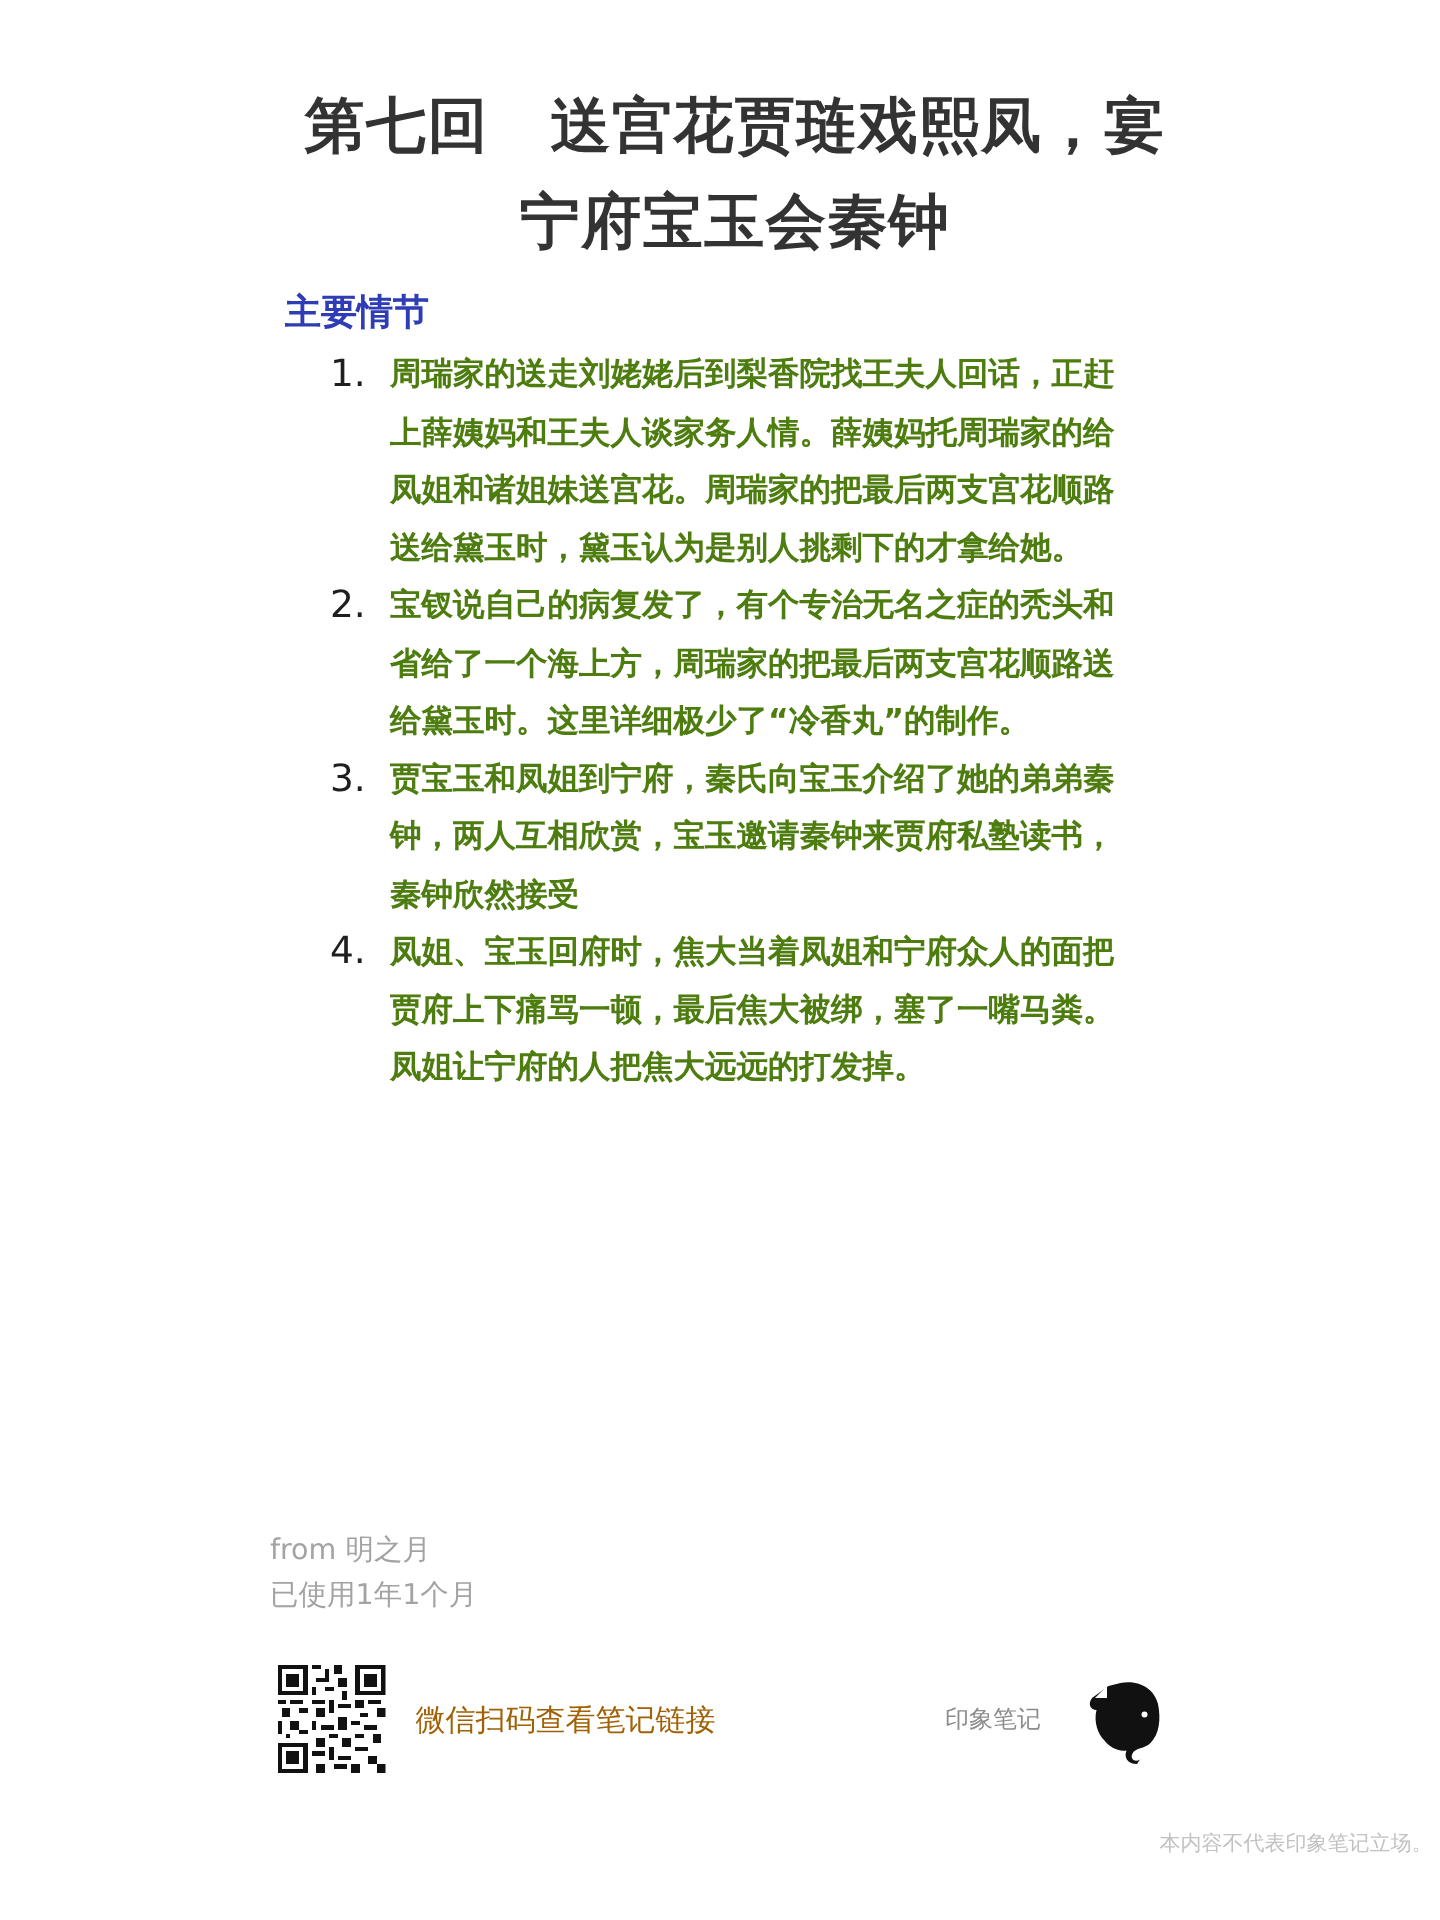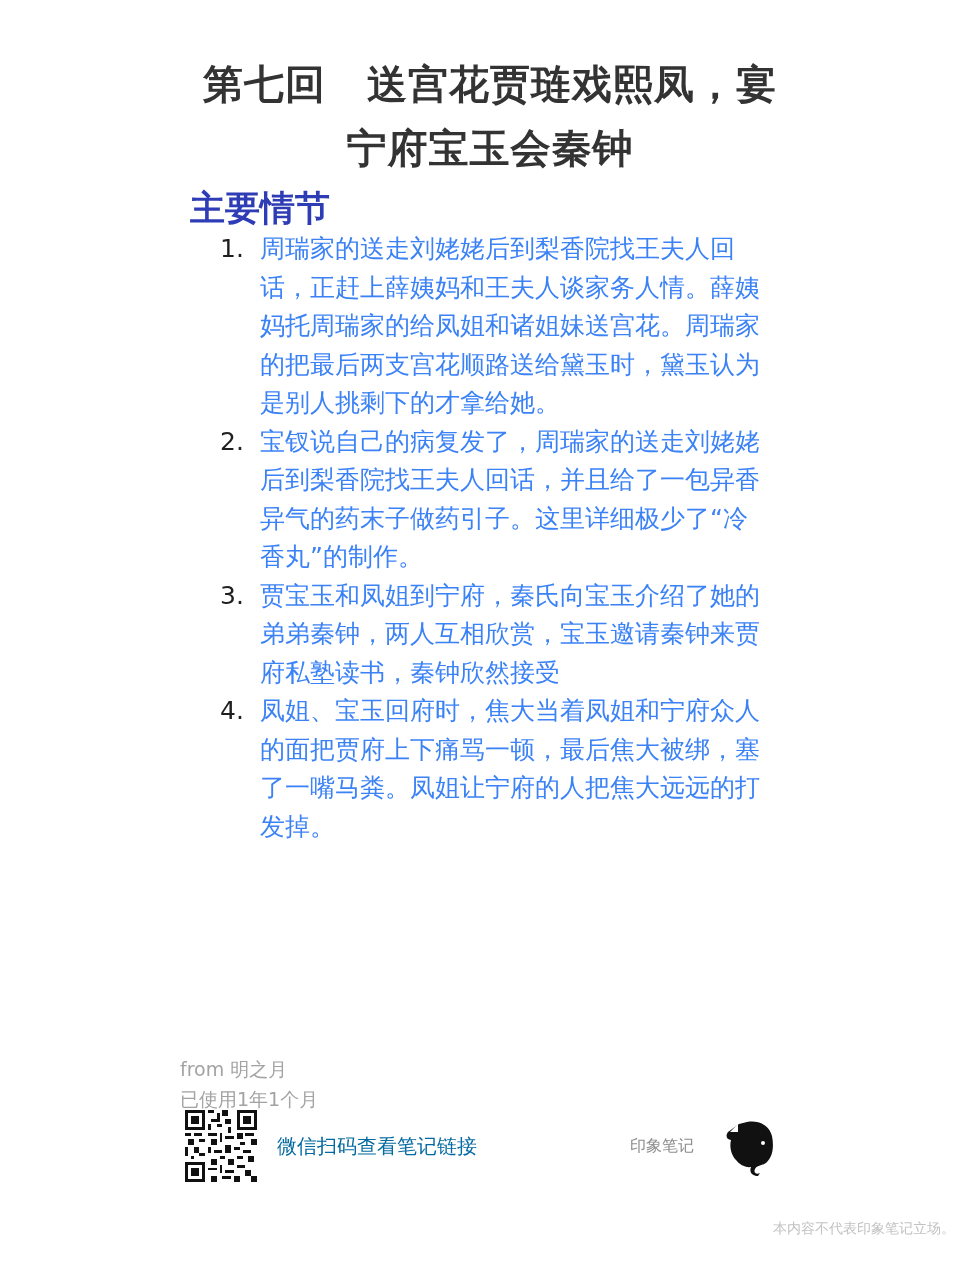--- a/index.html
+++ b/index.html
@@ -5,49 +5,49 @@
     * { box-sizing: border-box; margin: 0; padding: 0; }
     html, body { width: 960px; height: 1280px; background: #ffffff; overflow: hidden; }
     body { position: relative; font-family: "DejaVu Sans", "Liberation Sans", sans-serif; color: #1f1f1f; }
     .page-title {
       position: absolute; left: 190px; top: 52px; width: 600px;
       font-size: 40px; line-height: 64px; font-weight: bold; color: #333333;
       letter-spacing: 1px; white-space: pre-wrap; text-align: center;
     }
     .section-heading {
       position: absolute; left: 190px; top: 190px;
-      font-size: 35px; line-height: 36px; font-weight: bold; color: #2e3db5;
+      font-size: 24px; line-height: 36px; font-weight: bold; color: #2e3db5;
     }
     .plot-list { position: absolute; left: 220px; top: 230px; width: 540px; list-style: none; }
     .plot-item { display: flex; margin-bottom: 0; }
     .plot-num { width: 40px; flex: 0 0 40px; font-size: 25px; line-height: 38.5px; color: #1f1f1f; }
-    .plot-text { flex: 1; font-size: 25px; line-height: 38.5px; color: #3b82f6; width: 490px; }
-    .meta { position: absolute; left: 180px; top: 1018px; font-size: 19px; line-height: 30px; color: #a3a3a3; margin-top: 36px; }
+    .plot-text { flex: 1; font-size: 21px; line-height: 38.5px; color: #4d7c0f; width: 490px; font-weight: bold; }
+    .meta { position: absolute; left: 180px; top: 1018px; font-size: 19px; line-height: 30px; color: #a3a3a3; }
     .footer-bar { position: absolute; left: 185px; top: 1110px; width: 590px; height: 72px; }
     .qr { position: absolute; left: 0; top: 0; width: 72px; height: 72px; }
-    .scan-text { position: absolute; left: 92px; top: 22px; font-size: 20px; line-height: 28px; color: #0369a1; }
+    .scan-text { position: absolute; left: 92px; top: 22px; font-size: 20px; line-height: 28px; color: #a16207; }
     .brand-name { position: absolute; left: 445px; top: 22px; font-size: 16px; line-height: 28px; color: #8c8c8c; }
     .elephant { position: absolute; left: 540px; top: 8px; width: 50px; height: 58px; }
     .disclaimer { position: absolute; left: 0; width: 955px; top: 1220px; text-align: right; font-size: 14px; color: #c2c2c2; }
   </style>
 </head>
 <body>
 
 <h1 class="page-title">第七回　送宫花贾琏戏熙凤，宴宁府宝玉会秦钟</h1>
 
 <h2 class="section-heading">主要情节</h2>
 
 <ol class="plot-list">
   <li class="plot-item">
     <span class="plot-num">1.</span>
     <span class="plot-text">周瑞家的送走刘姥姥后到梨香院找王夫人回话，正赶上薛姨妈和王夫人谈家务人情。薛姨妈托周瑞家的给凤姐和诸姐妹送宫花。周瑞家的把最后两支宫花顺路送给黛玉时，黛玉认为是别人挑剩下的才拿给她。</span>
   </li>
   <li class="plot-item">
     <span class="plot-num">2.</span>
-    <span class="plot-text">宝钗说自己的病复发了，周瑞家的送走刘姥姥后到梨香院找王夫人回话，并且给了一包异香异气的药末子做药引子。这里详细极少了“冷香丸”的制作。</span>
+    <span class="plot-text">宝钗说自己的病复发了，有个专治无名之症的秃头和省给了一个海上方，周瑞家的把最后两支宫花顺路送给黛玉时。这里详细极少了“冷香丸”的制作。</span>
   </li>
   <li class="plot-item">
     <span class="plot-num">3.</span>
     <span class="plot-text">贾宝玉和凤姐到宁府，秦氏向宝玉介绍了她的弟弟秦钟，两人互相欣赏，宝玉邀请秦钟来贾府私塾读书，秦钟欣然接受</span>
   </li>
   <li class="plot-item">
     <span class="plot-num">4.</span>
     <span class="plot-text">凤姐、宝玉回府时，焦大当着凤姐和宁府众人的面把贾府上下痛骂一顿，最后焦大被绑，塞了一嘴马粪。凤姐让宁府的人把焦大远远的打发掉。</span>
   </li>
 </ol>

